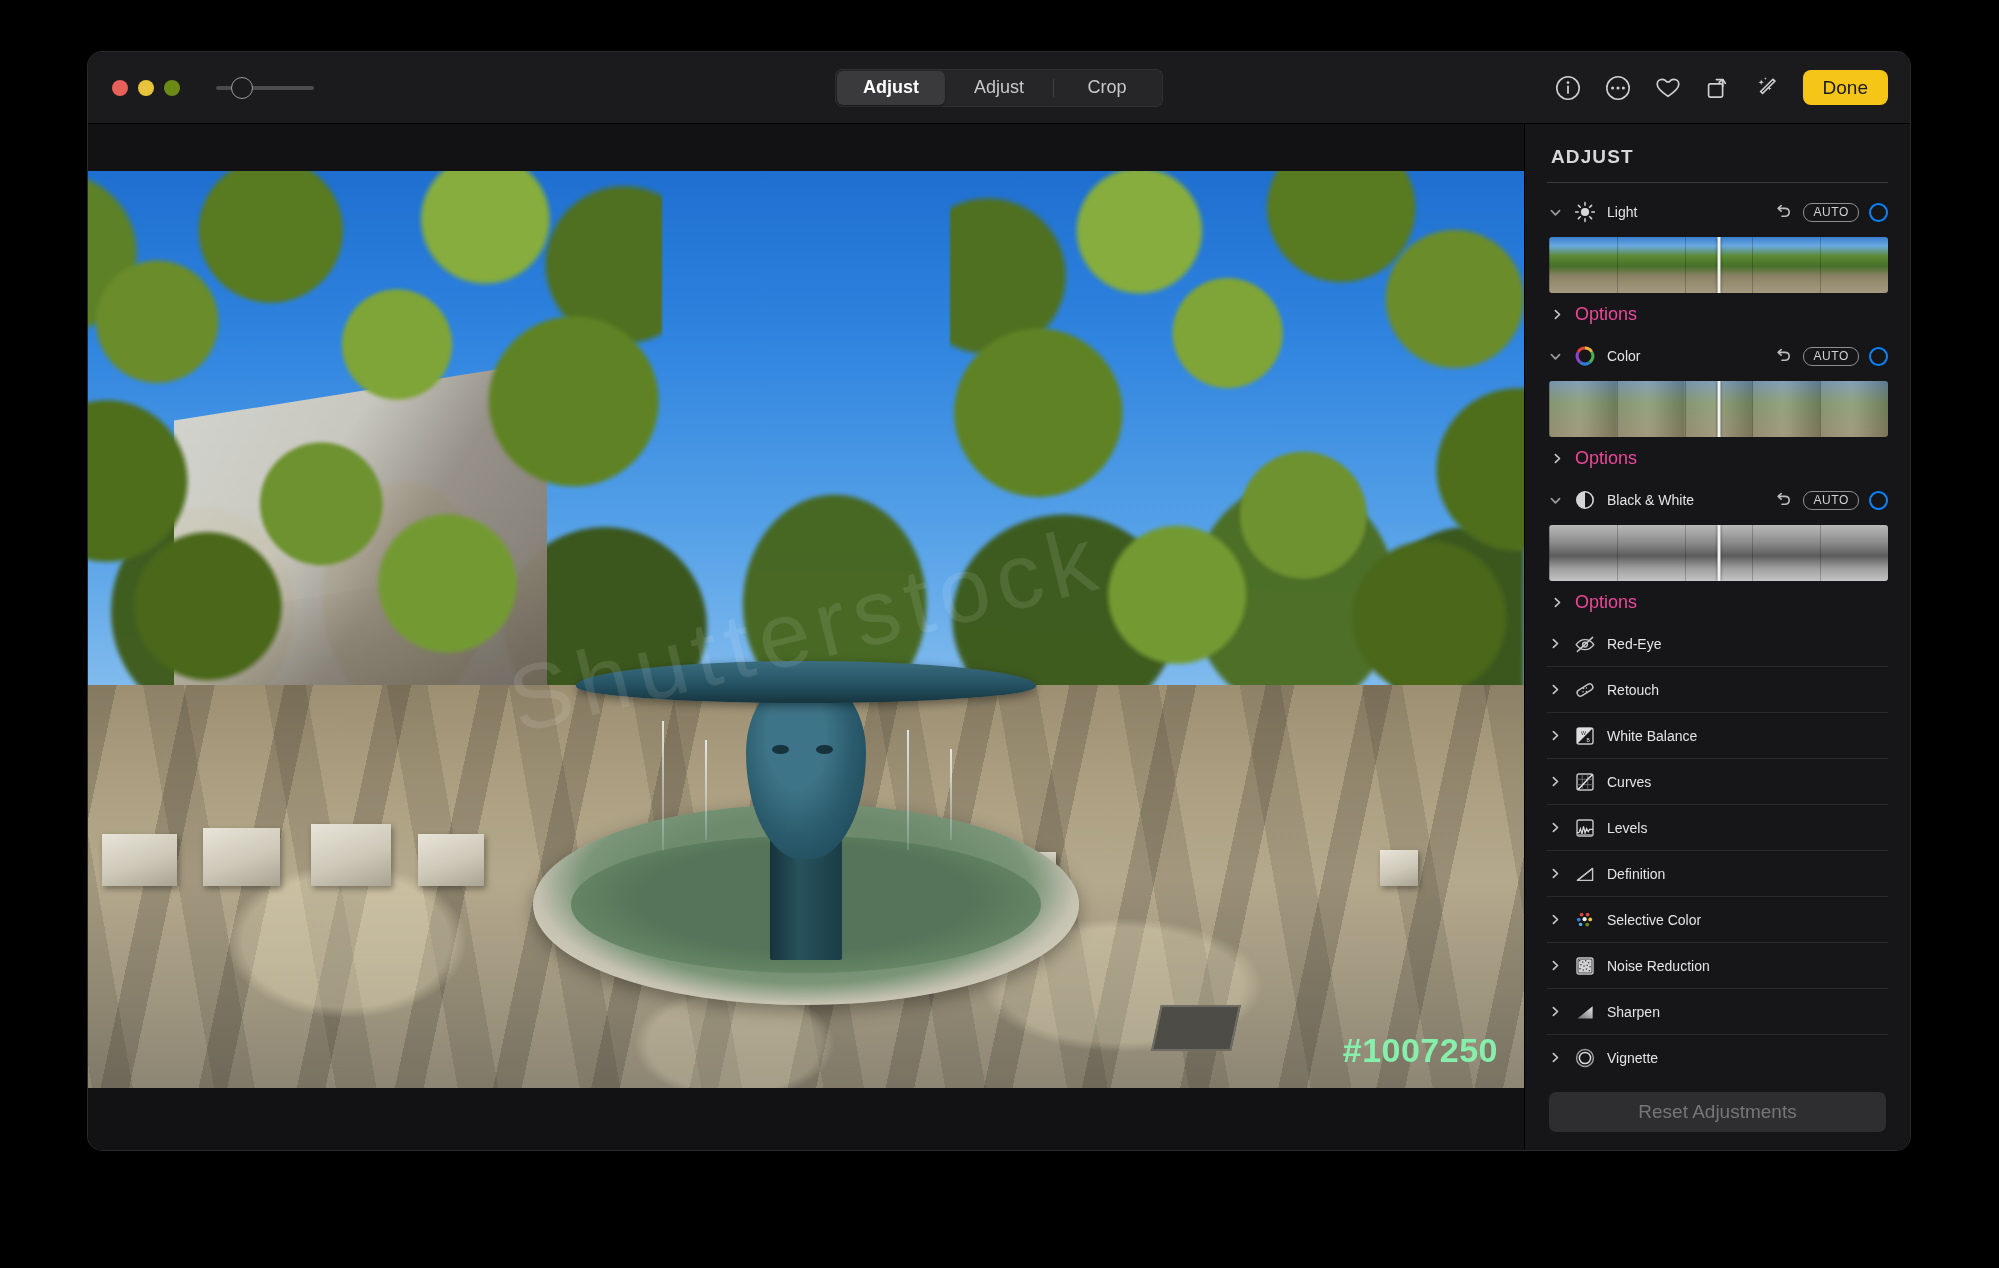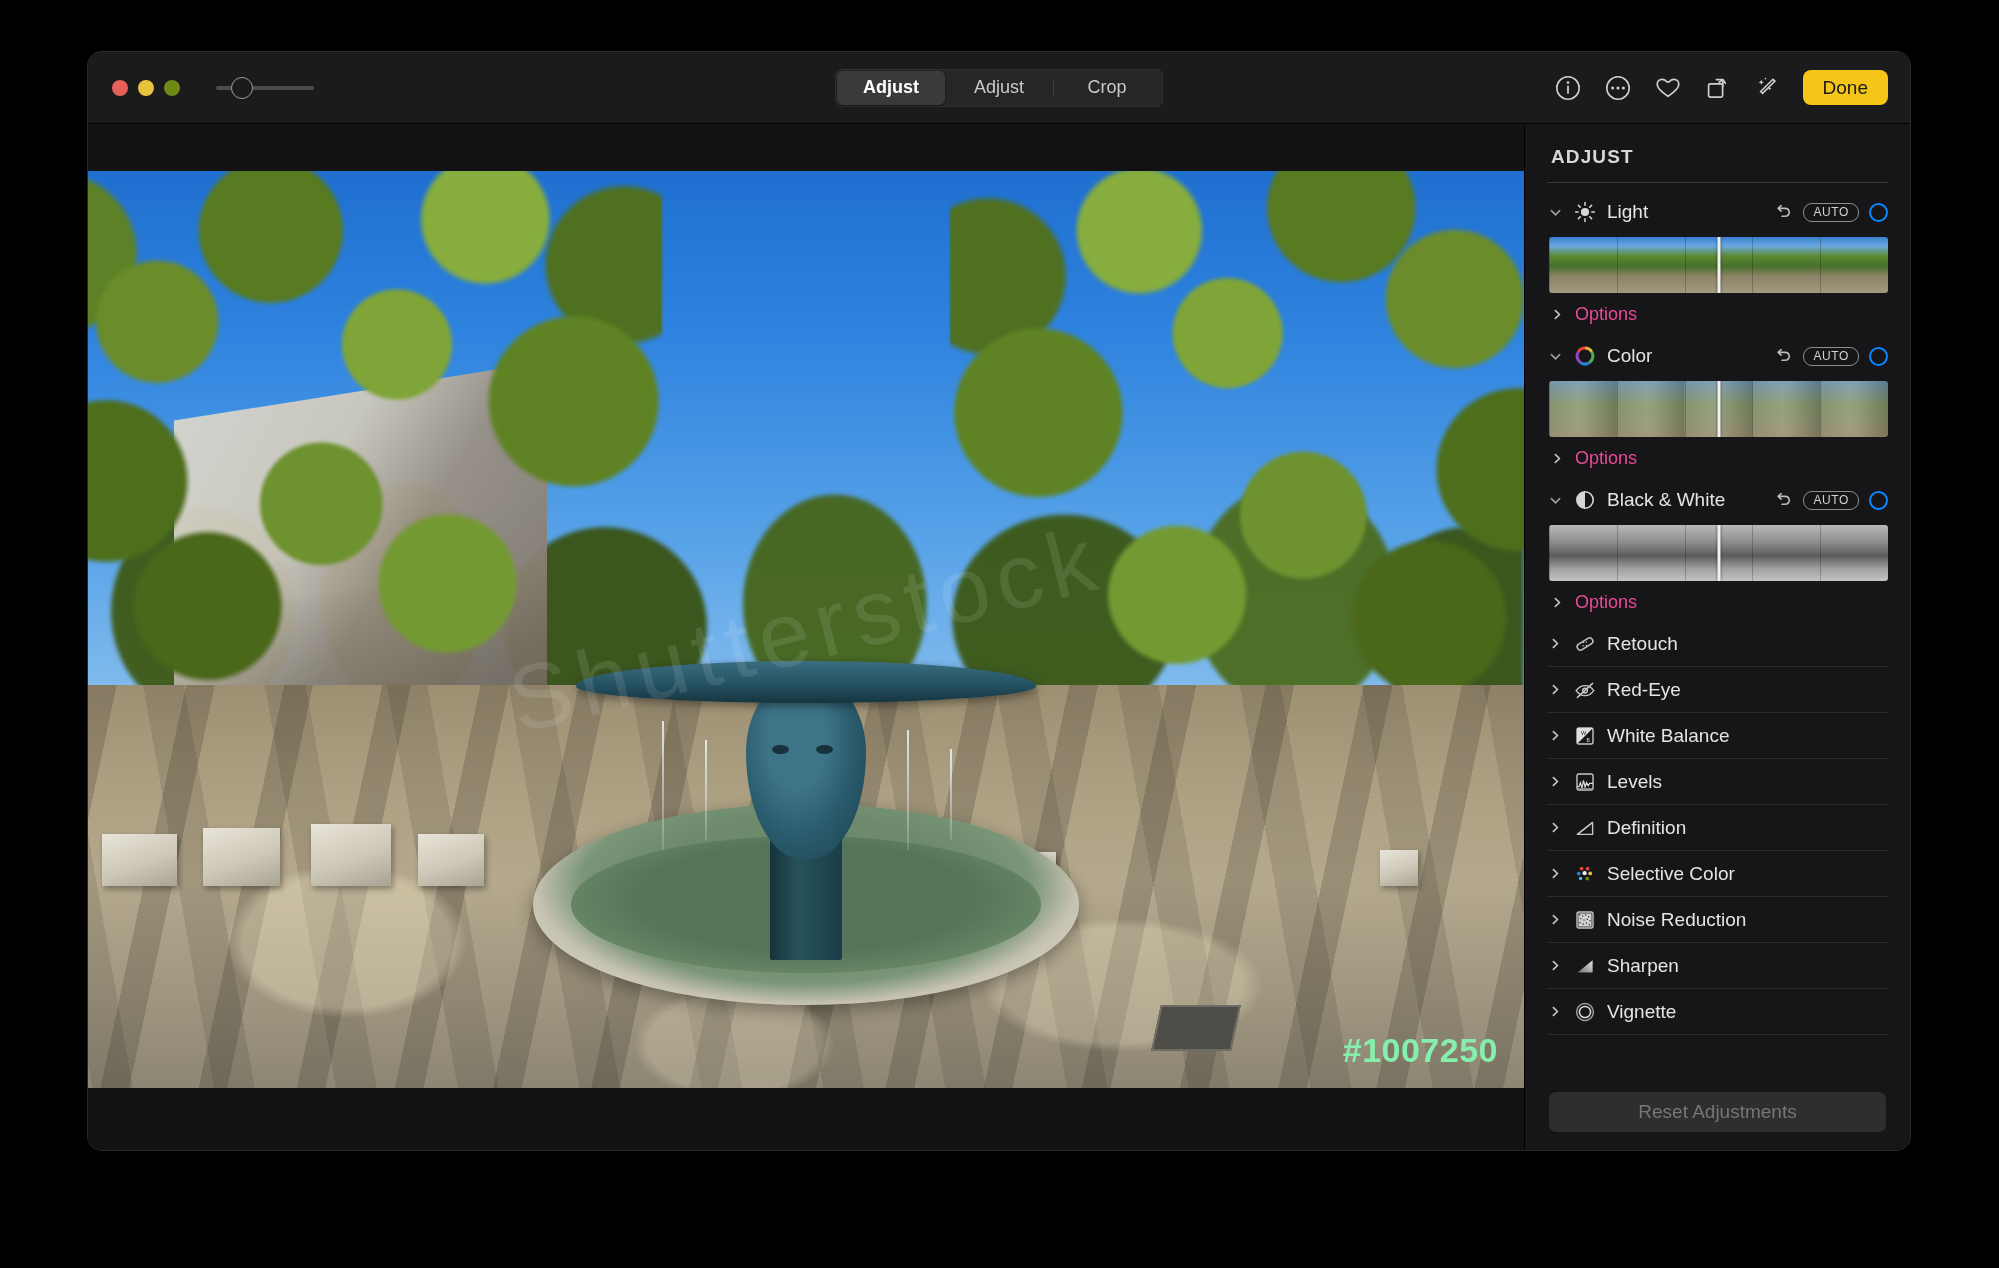--- a/index.html
+++ b/index.html
@@ -359,21 +359,21 @@
     gap: 10px;
   }
   .disclosure {
     width: 16px; height: 16px; flex: 0 0 16px;
     display: flex; align-items: center; justify-content: center;
     color: #9a9a9c;
   }
   .adj-icon { width: 24px; height: 24px; flex: 0 0 24px; display: flex; align-items: center; justify-content: center; }
   .adj-label {
     color: #e4e4e6;
-    font-size: 19px;
+    font-size: 14px;
     flex: 1 1 auto;
     white-space: nowrap;
   }
   .head-ctrls { display: flex; align-items: center; gap: 10px; }
   .revert-icon { width: 20px; height: 20px; color: #bdbdbf; }
   .auto-pill {
     border: 1.4px solid #8e8e90;
     border-radius: 9px;
     color: #d2d2d4;
     font-size: 12px;
@@ -697,63 +697,78 @@
         </div>
 
         <div class="adj-row">
           <span class="disclosure">
             <svg width="13" height="13" viewBox="0 0 13 13">
                 <path d="M4.4 2.6l4.1 3.9-4.1 3.9" fill="none" stroke="#c6c6c8" stroke-width="1.7" stroke-linecap="round" stroke-linejoin="round"></path>
               </svg>
           </span>
           <span class="adj-icon">
             <svg width="22" height="22" viewBox="0 0 22 22">
+              <path d="M2.2 11.6s3.5-5 8.8-5 8.8 5 8.8 5-3.5 5-8.8 5-8.8-5-8.8-5z" fill="none" stroke="#c6c6c8" stroke-width="1.4"></path>
+              <circle cx="11" cy="11.6" r="2.4" fill="none" stroke="#c6c6c8" stroke-width="1.4"></circle>
+              <path d="M3.4 18.4L18.6 4.4" stroke="#c6c6c8" stroke-width="1.5" stroke-linecap="round"></path>
+            </svg>
+          </span>
+          <span class="adj-label">Red-Eye</span>
+        </div>
+
+        <div class="adj-row">
+          <span class="disclosure">
+            <svg width="13" height="13" viewBox="0 0 13 13">
+                <path d="M4.4 2.6l4.1 3.9-4.1 3.9" fill="none" stroke="#c6c6c8" stroke-width="1.7" stroke-linecap="round" stroke-linejoin="round"></path>
+              </svg>
+          </span>
+          <span class="adj-icon">
+            <svg width="22" height="22" viewBox="0 0 22 22">
               <rect x="2.4" y="7.8" width="17.2" height="6.4" rx="3.2" fill="none" stroke="#c6c6c8" stroke-width="1.5" transform="rotate(-32 11 11)"></rect>
               <circle cx="9.6" cy="9.6" r=".75" fill="#c6c6c8"></circle>
                 <circle cx="12.4" cy="12.4" r=".75" fill="#c6c6c8"></circle>
               <circle cx="12.4" cy="9" r=".75" fill="#c6c6c8"></circle>
                 <circle cx="9" cy="12.8" r=".75" fill="#c6c6c8"></circle>
             </svg>
           </span>
           <span class="adj-label">Retouch</span>
         </div>
 
         <div class="adj-row">
           <span class="disclosure">
             <svg width="13" height="13" viewBox="0 0 13 13">
                 <path d="M4.4 2.6l4.1 3.9-4.1 3.9" fill="none" stroke="#c6c6c8" stroke-width="1.7" stroke-linecap="round" stroke-linejoin="round"></path>
               </svg>
           </span>
           <span class="adj-icon">
             <svg width="22" height="22" viewBox="0 0 22 22">
-              <path d="M2.2 11.6s3.5-5 8.8-5 8.8 5 8.8 5-3.5 5-8.8 5-8.8-5-8.8-5z" fill="none" stroke="#c6c6c8" stroke-width="1.4"></path>
-              <circle cx="11" cy="11.6" r="2.4" fill="none" stroke="#c6c6c8" stroke-width="1.4"></circle>
-              <path d="M3.4 18.4L18.6 4.4" stroke="#c6c6c8" stroke-width="1.5" stroke-linecap="round"></path>
-            </svg>
-          </span>
-          <span class="adj-label">Red-Eye</span>
-        </div>
-
-        <div class="adj-row">
-          <span class="disclosure">
-            <svg width="13" height="13" viewBox="0 0 13 13">
-                <path d="M4.4 2.6l4.1 3.9-4.1 3.9" fill="none" stroke="#c6c6c8" stroke-width="1.7" stroke-linecap="round" stroke-linejoin="round"></path>
-              </svg>
-          </span>
-          <span class="adj-icon">
-            <svg width="22" height="22" viewBox="0 0 22 22">
               <rect x="3" y="3" width="16" height="16" rx="2" fill="none" stroke="#c6c6c8" stroke-width="1.4"></rect>
               <path d="M19 3L3 19V3z" fill="#dedee0"></path>
               <text x="7" y="9.8" font-size="5.4" fill="#28282a" font-family="Liberation Sans, sans-serif">W</text>
               <text x="12.4" y="16.6" font-size="5" fill="#dedee0" font-family="Liberation Sans, sans-serif">B</text>
             </svg>
           </span>
           <span class="adj-label">White Balance</span>
         </div>
 
+        <div class="adj-row">
+          <span class="disclosure">
+            <svg width="13" height="13" viewBox="0 0 13 13">
+                <path d="M4.4 2.6l4.1 3.9-4.1 3.9" fill="none" stroke="#c6c6c8" stroke-width="1.7" stroke-linecap="round" stroke-linejoin="round"></path>
+              </svg>
+          </span>
+          <span class="adj-icon">
+            <svg width="22" height="22" viewBox="0 0 22 22">
+              <rect x="3" y="3" width="16" height="16" rx="2" fill="none" stroke="#c6c6c8" stroke-width="1.4"></rect>
+              <path d="M8.3 3v16M13.7 3v16M3 8.3h16M3 13.7h16" stroke="#7c7c7e" stroke-width=".8"></path>
+              <path d="M3.6 18.4C8 16 10 11 18.4 3.8" fill="none" stroke="#e6e6e8" stroke-width="1.5"></path>
+            </svg>
+          </span>
+          <span class="adj-label">Curves</span>
+        </div>
 
         <div class="adj-row">
           <span class="disclosure">
             <svg width="13" height="13" viewBox="0 0 13 13">
                 <path d="M4.4 2.6l4.1 3.9-4.1 3.9" fill="none" stroke="#c6c6c8" stroke-width="1.7" stroke-linecap="round" stroke-linejoin="round"></path>
               </svg>
           </span>
           <span class="adj-icon">
             <svg width="22" height="22" viewBox="0 0 22 22">
               <rect x="3" y="3" width="16" height="16" rx="2" fill="none" stroke="#c6c6c8" stroke-width="1.4"></rect>

